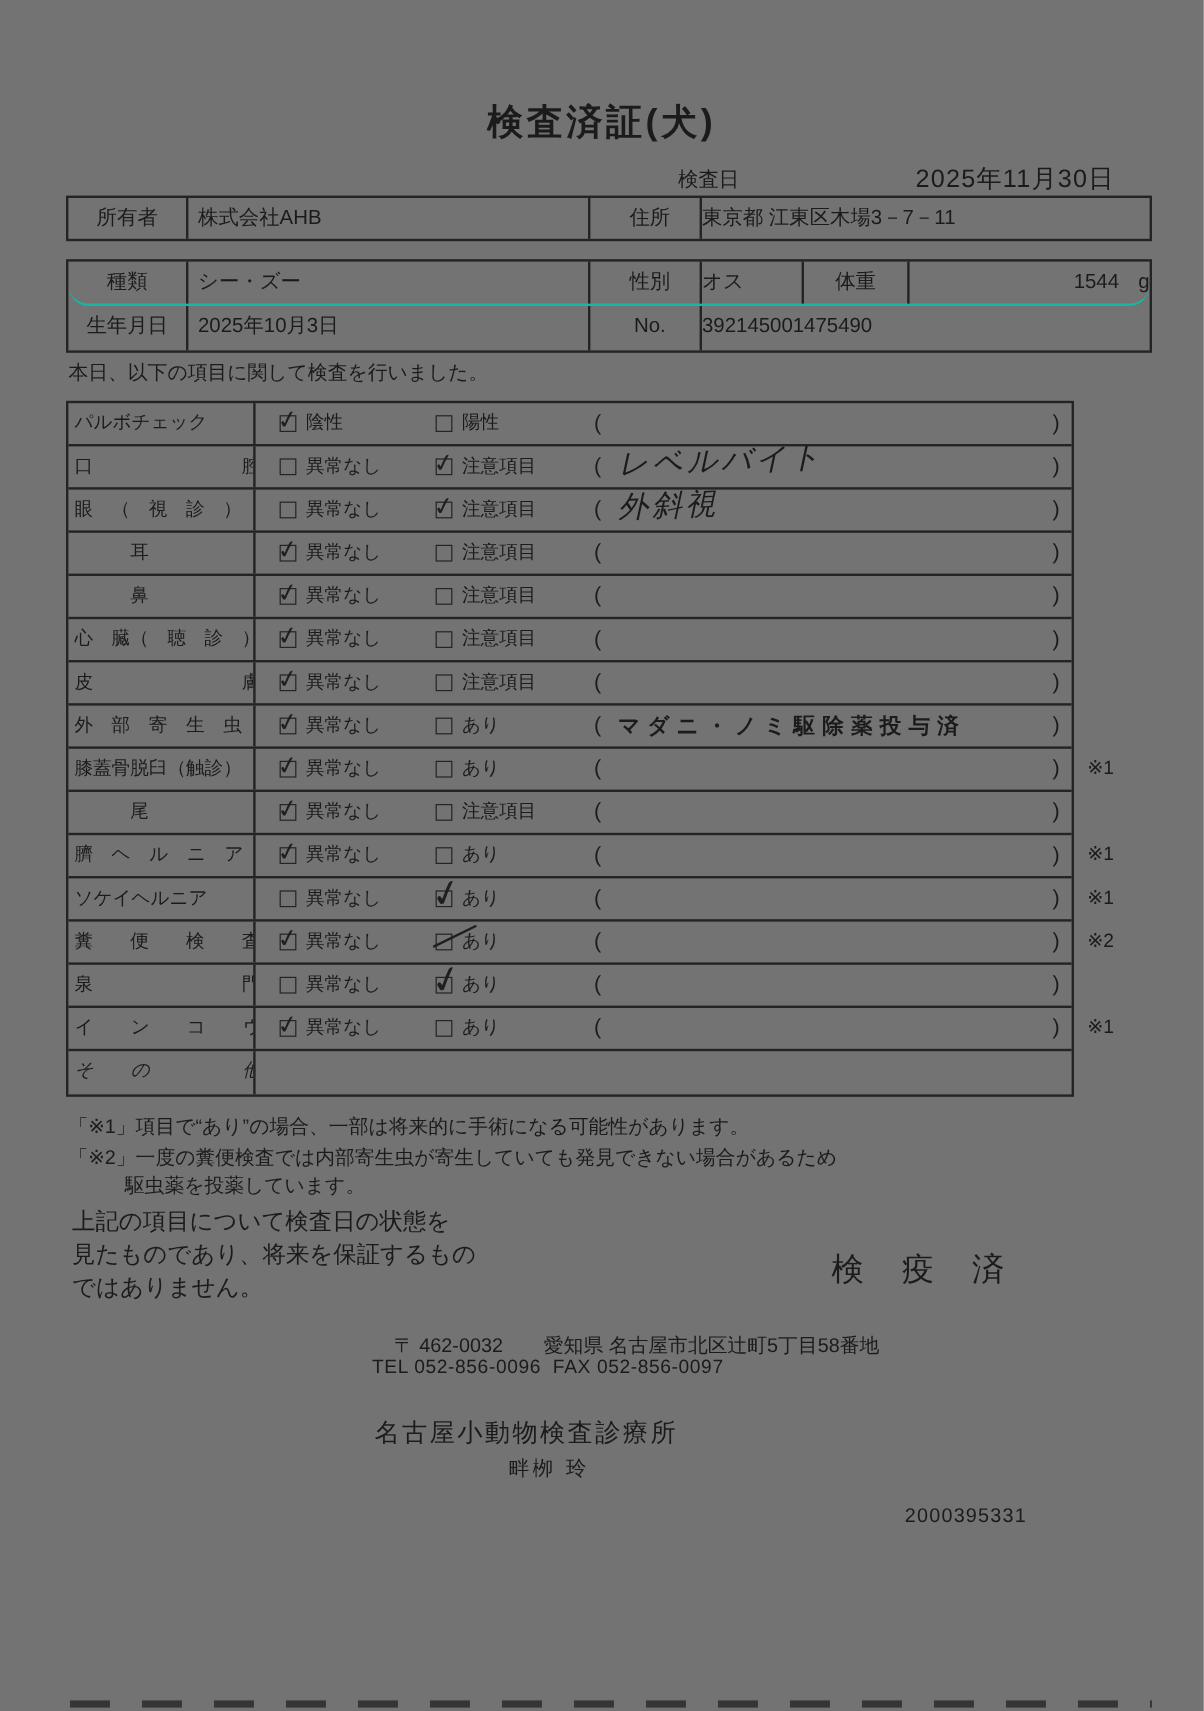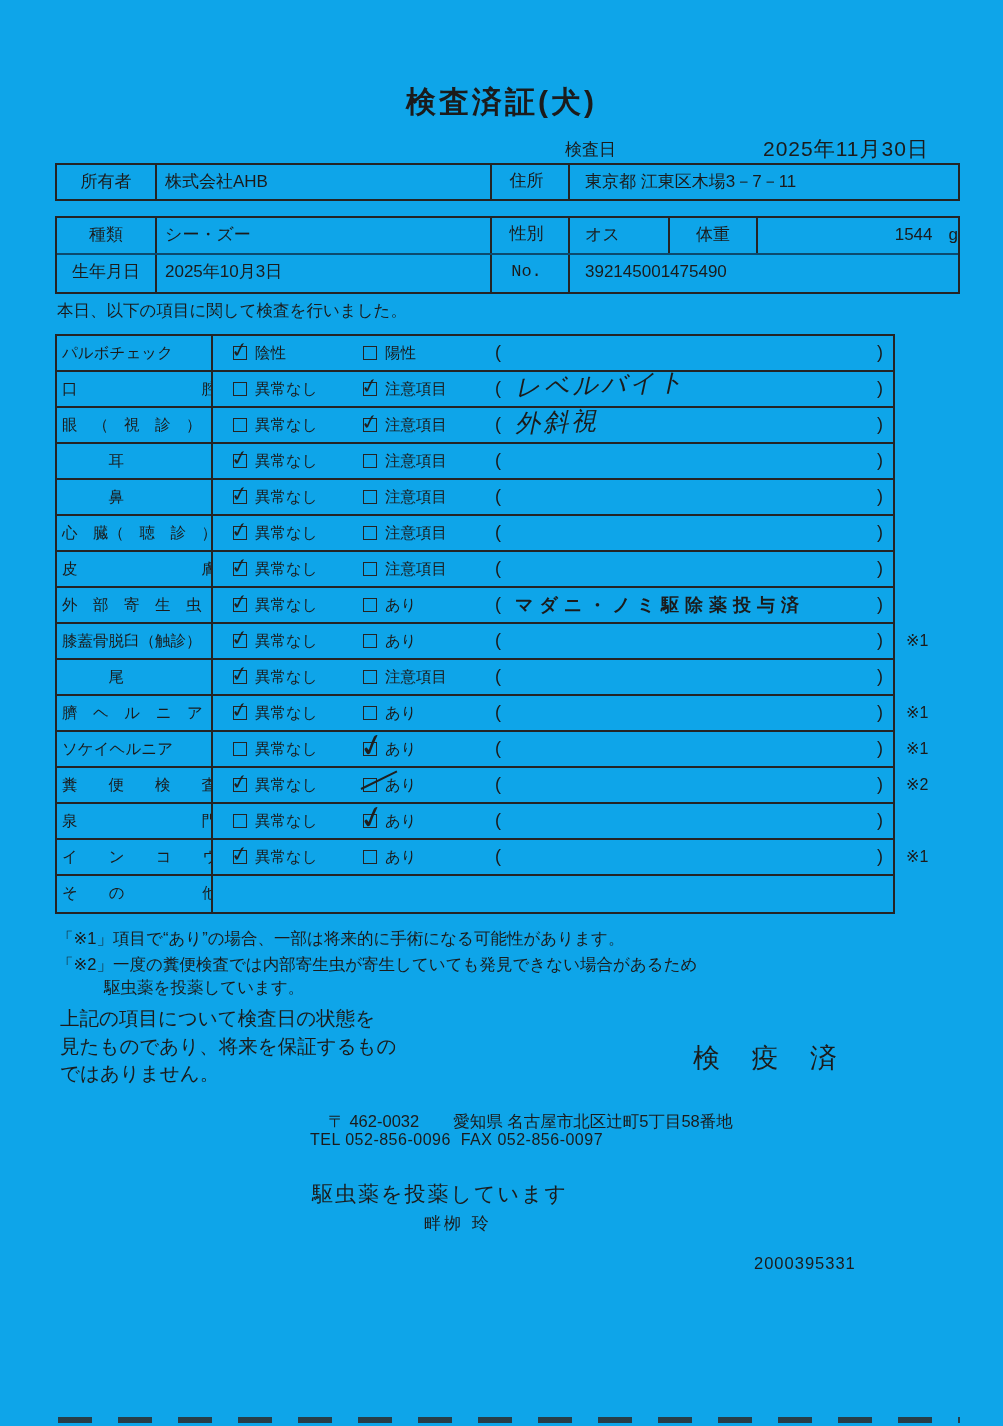--- a/index.html
+++ b/index.html
@@ -2,57 +2,57 @@
 <html><head>
 <meta charset="utf-8">
 <style>
   html,body { margin:0; padding:0; }
   body {
     width:1003px; height:1426px; position:relative;
     background:#ffffff;
     font-family:"Liberation Sans","DejaVu Sans",sans-serif;
     color:#1b1b1b;
   }
-  .page { position:absolute; inset:0; background:#0ea5e9; overflow:hidden; }
+  .page { position:absolute; inset:0; background:#737373; overflow:hidden; }
 
   .title { position:absolute; top:82px; left:0; width:100%; text-align:center;
            font-size:30px; font-weight:600; letter-spacing:3px; }
 
   .insp-date-label { position:absolute; top:138px; left:565px; font-size:17px; }
   .insp-date-value { position:absolute; top:135px; left:763px; font-size:21px; letter-spacing:1px; }
 
   
   .tblA { position:absolute; top:163px; left:55px; width:905px; height:38px;
           border:2px solid #242424; box-sizing:border-box; }
   .tblB { position:absolute; top:216px; left:55px; width:905px; height:78px;
           border:2px solid #242424; box-sizing:border-box; }
   .rowB { position:absolute; left:0; right:0; }
-  .rowB1 { top:0; height:37px; border-bottom:2px solid #0c4a6e; box-sizing:border-box; }
+  .rowB1 { top:0; height:37px; border-bottom:2px solid #14b8a6; box-sizing:border-box;border-radius:17px; }
   .rowB2 { top:37px; height:37px; }
   .hcell { position:absolute; top:0; bottom:0; line-height:34px; font-size:17px;
            box-sizing:border-box; white-space:pre; overflow:hidden; }
   .bdr { border-right:2px solid #242424; }
   .ctr { text-align:center; }
   .padl { padding-left:8px; }
   .cA1 { left:0; width:100px; }
   .cA2 { left:100px; width:335px; }
-  .cA3 { left:428px; width:85px;font-family:Liberation Mono, monospace; }
+  .cA3 { left:443px; width:85px; }
   .cA4 { left:520px; right:0; }
   .cB4 { left:520px; width:93px; }
   .cB5 { left:613px; width:88px; }
   .cB6 { left:682px; right:0; text-align:right; }
   .unit { display:inline-block; margin-left:16px; }
 
   .intro { position:absolute; top:300px; left:57px; font-size:16.5px; }
 
   
   .exam { position:absolute; top:334px; left:55px; width:840px;
           border:2px solid #242424; box-sizing:border-box; }
   .erow { position:relative; height:36px; border-bottom:2px solid #242424; box-sizing:border-box; }
-  .erow:last-child { border-bottom:none; }
+  .erow:last-child { border-bottom:none;font-style:italic; }
   .elabel { position:absolute; left:0; top:0; bottom:0; width:156px;
             border-right:2px solid #242424; box-sizing:border-box;
             padding-left:5px; line-height:33px; font-size:15.5px;
             white-space:pre; overflow:hidden; }
   .cb { position:absolute; top:10px; width:14px; height:14px;
         border:1.6px solid #242424; box-sizing:border-box; }
   .cb1 { left:176px; } .cb2 { left:306px; }
   .opt { position:absolute; top:0; line-height:34px; font-size:15.5px; white-space:pre; }
   .opt1 { left:198px; } .opt2 { left:328px; }
   .paren { position:absolute; top:0; line-height:33px; font-size:18px; }
@@ -323,19 +323,19 @@
     <div>ではありません。</div>
   </div>
 
   <div class="stamp">検 疫 済</div>
 
   <div class="postal-line">
     <span>〒 462-0032</span><span class="gap"></span><span>愛知県 名古屋市北区辻町5丁目58番地</span>
   </div>
 
   <div class="tel">TEL 052-856-0096  FAX 052-856-0097</div>
-  <div class="clinic-name">駆虫薬を投薬しています</div>
+  <div class="clinic-name">名古屋小動物検査診療所</div>
   <div class="vet-name">畔栁 玲</div>
   <div class="serial">2000395331</div>
 
   <div class="artifact"></div>
 
 </div>
 
 </body></html>

